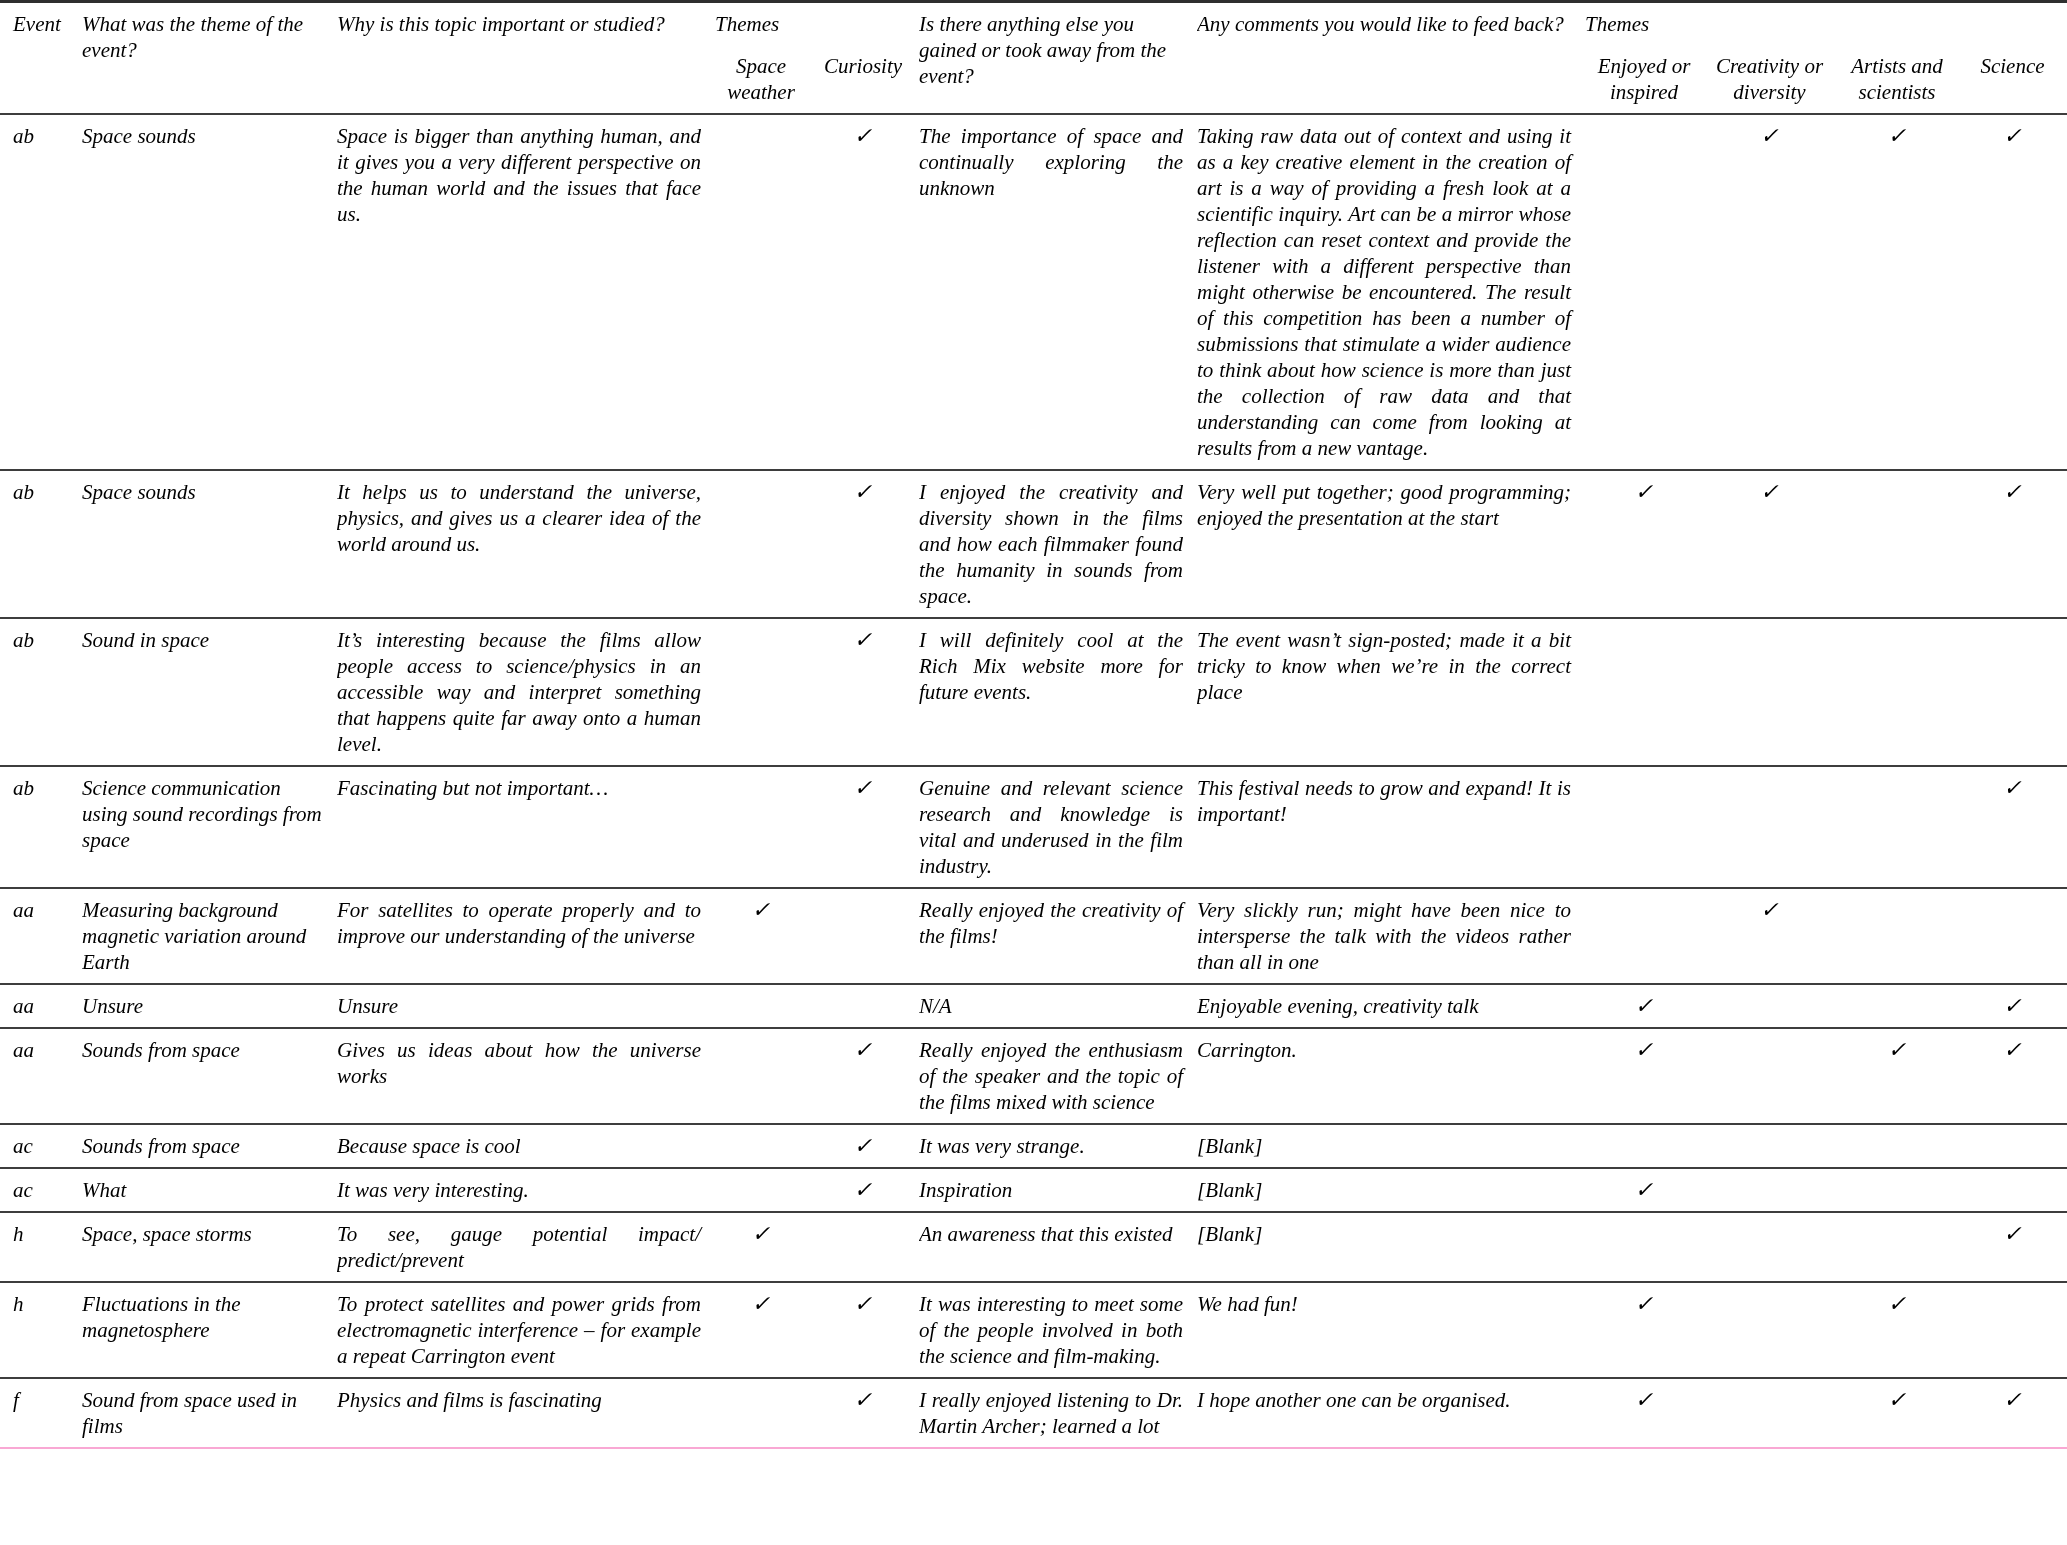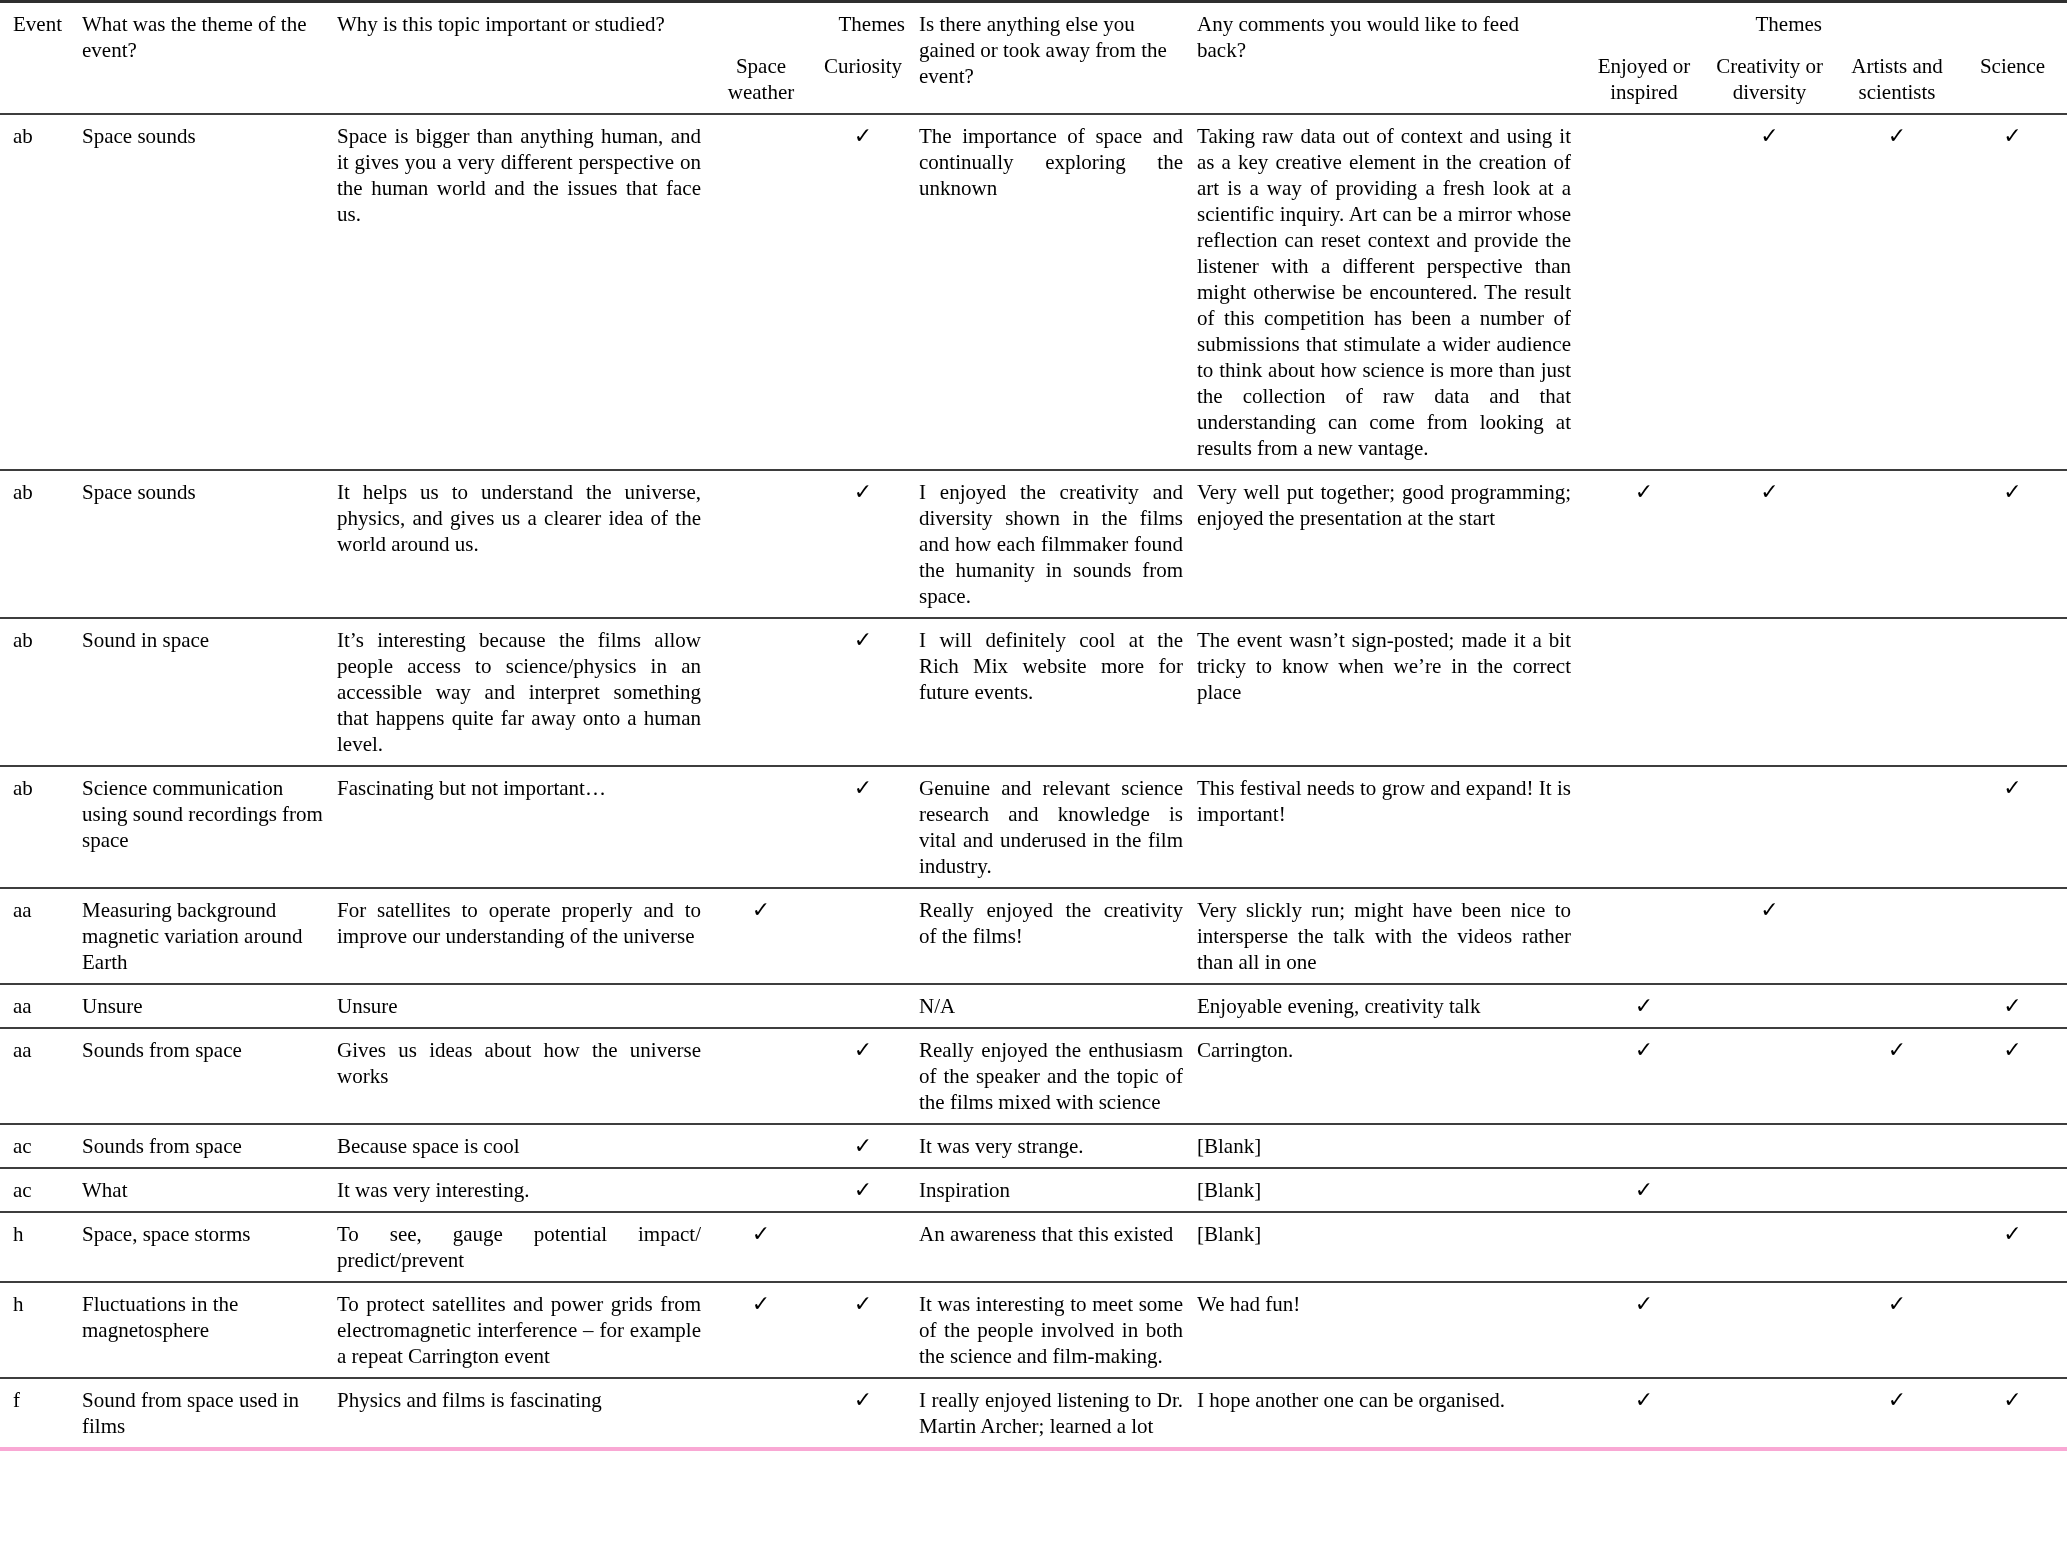--- a/index.html
+++ b/index.html
@@ -12,40 +12,41 @@
     width: 2067px;
     font-family: "Liberation Serif", "DejaVu Serif", serif;
     font-size: 21px;
     line-height: 26px;
   }
   table.feedback {
     width: 2067px;
     border-collapse: collapse;
     table-layout: fixed;
     border-top: 3px solid #2f2f2f;
-    border-bottom: 4px solid #f9a8d4;
+    border-bottom: 2px solid #f9a8d4;
+    font-style: italic;
   }
   thead tr.subhead th { border-bottom: 0; }
   thead { border-bottom: 2px solid #3d3d3d; }
   tbody tr { border-top: 2px solid #3d3d3d; }
   th, td {
     vertical-align: top;
     font-weight: normal;
     text-align: left;
     padding: 8px 14px 8px 0;
     overflow: hidden;
   }
   th.c-event, td.c-event { padding-left: 13px; }
   .justify {
     text-align: justify;
     hyphens: auto;
     margin-top: 32px;
     -webkit-hyphens: auto;
   }
-  .center { text-align: right; }
+  .center { text-align: left; }
   td.check, th.check {
     text-align: center;
     padding-left: 2px;
     padding-right: 2px;
   }
   td.check {
     font-size: 22px;
   }
 </style>
 </head>

